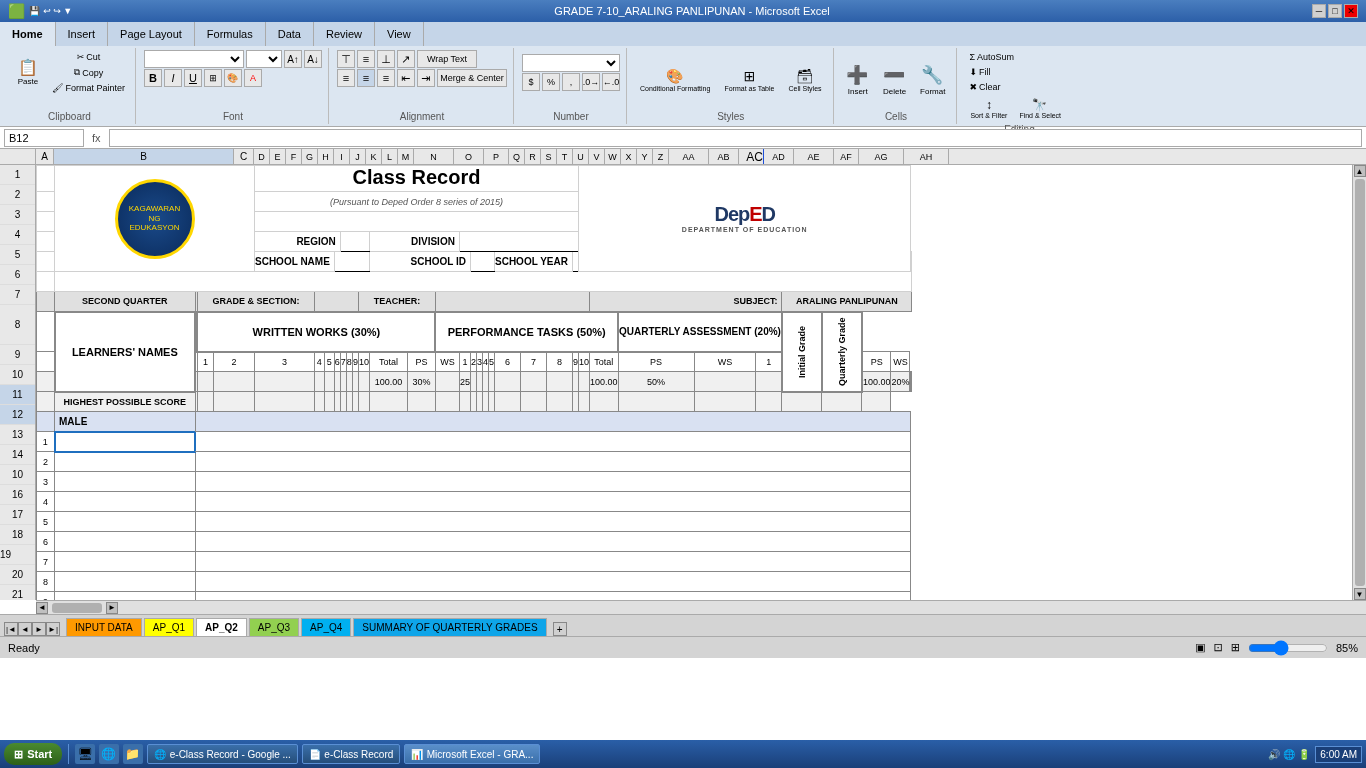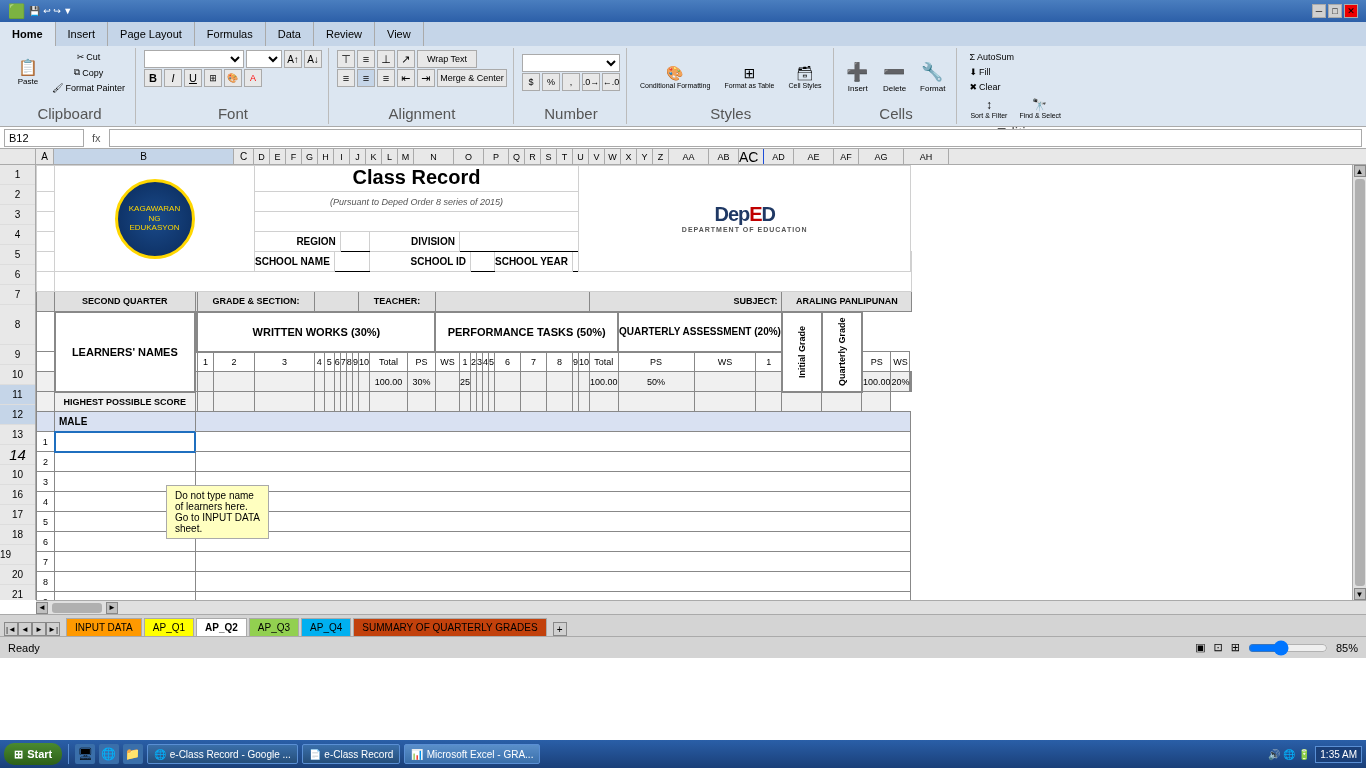--- a/index.html
+++ b/index.html
@@ -36,21 +36,21 @@
 
     .ribbon-content { display: flex; align-items: stretch; padding: 2px 4px; gap: 2px; height: 80px; background: #dce6f1; }
     .ribbon-group {
       display: flex;
       flex-direction: column;
       align-items: center;
       border-right: 1px solid #bbb;
       padding: 2px 6px;
       min-width: 50px;
     }
-    .ribbon-group-label { font-size: 15px; color: #555; margin-top: auto; padding-top: 2px; }
+    .ribbon-group-label { font-size: 10px; color: #555; margin-top: auto; padding-top: 2px; }
     .ribbon-group-content { display: flex; align-items: center; gap: 2px; flex: 1; }
 
     
     .formula-bar {
       display: flex;
       align-items: center;
       height: 22px;
       border-bottom: 1px solid #aaa;
       background: #fff;
       padding: 0 4px;
@@ -79,21 +79,21 @@
       cursor: pointer;
       height: 18px;
       display: flex;
       align-items: center;
     }
     .sheet-tab.active { background: #fff; font-weight: bold; }
     .sheet-tab.colored-orange { background: #ff9900; color: #000; }
     .sheet-tab.colored-yellow { background: #ffff00; color: #000; }
     .sheet-tab.colored-green { background: #92d050; color: #000; }
     .sheet-tab.colored-blue { background: #00b0f0; color: #000; }
-    .sheet-tab.colored-pink { background: #c2410c; color: #000; }
+    .sheet-tab.colored-pink { background: #0ea5e9; color: #000; }
 
     
     .status-bar {
       height: 22px;
       background: #d4d4d4;
       display: flex;
       align-items: center;
       justify-content: space-between;
       padding: 0 8px;
       font-size: 11px;
@@ -187,20 +187,21 @@
     .taskbar-item.active { background: linear-gradient(to bottom, #5a8fca, #3a6faa); }
   </style>
 </head>
 <body>
 
 <div class="title-bar">
   <div class="title-bar-left">
     <span style="font-size:14px;">🟩</span>
     <span style="font-size:9px;">💾 ↩ ↪ ▼</span>
   </div>
+  <div class="title-bar-center">GRADE 7-10_ARALING PANLIPUNAN - Microsoft Excel</div>
   <div class="title-bar-right">
     <div class="title-btn">─</div>
     <div class="title-btn">□</div>
     <div class="title-btn" style="background:#e00;">✕</div>
   </div>
 </div>
 
 <div class="ribbon">
   <div class="ribbon-tabs">
     <div class="ribbon-tab active">Home</div>
@@ -406,21 +407,21 @@
   <div style="width:16px; border-right:1px solid #aaa; text-align:center; line-height:16px; font-size:9px;">S</div>
   <div style="width:16px; border-right:1px solid #aaa; text-align:center; line-height:16px; font-size:9px;">T</div>
   <div style="width:16px; border-right:1px solid #aaa; text-align:center; line-height:16px; font-size:9px;">U</div>
   <div style="width:16px; border-right:1px solid #aaa; text-align:center; line-height:16px; font-size:9px;">V</div>
   <div style="width:16px; border-right:1px solid #aaa; text-align:center; line-height:16px; font-size:9px;">W</div>
   <div style="width:16px; border-right:1px solid #aaa; text-align:center; line-height:16px; font-size:9px;">X</div>
   <div style="width:16px; border-right:1px solid #aaa; text-align:center; line-height:16px; font-size:9px;">Y</div>
   <div style="width:16px; border-right:1px solid #aaa; text-align:center; line-height:16px; font-size:9px;">Z</div>
   <div style="width:40px; border-right:1px solid #aaa; text-align:center; line-height:16px; font-size:9px;">AA</div>
   <div style="width:30px; border-right:1px solid #aaa; text-align:center; line-height:16px; font-size:9px;">AB</div>
-  <div style="width:25px; border-right:1px solid #1d4ed8; text-align:left; line-height:16px; font-size:14px;">AC</div>
+  <div style="width:25px; border-right:1px solid #1d4ed8; text-align:right; line-height:16px; font-size:12px;">AC</div>
 
   <div style="width:30px; border-right:1px solid #aaa; text-align:center; line-height:16px; font-size:9px;">AD</div>
   <div style="width:40px; border-right:1px solid #aaa; text-align:center; line-height:16px; font-size:9px;">AE</div>
   <div style="width:25px; border-right:1px solid #aaa; text-align:center; line-height:16px; font-size:9px;">AF</div>
 
   <div style="width:45px; border-right:1px solid #aaa; text-align:center; line-height:16px; font-size:9px;">AG</div>
   <div style="width:45px; border-right:1px solid #aaa; text-align:center; line-height:16px; font-size:9px;">AH</div>
 </div>
 
 <div style="display:flex; height:435px; overflow:hidden; position:relative;">
@@ -432,21 +433,21 @@
     <div style="height:20px; border-bottom:1px solid #ddd; text-align:center; line-height:20px; font-size:10px;">4</div>
     <div style="height:20px; border-bottom:1px solid #ddd; text-align:center; line-height:20px; font-size:10px;">5</div>
     <div style="height:20px; border-bottom:1px solid #ddd; text-align:center; line-height:20px; font-size:10px;">6</div>
     <div style="height:20px; border-bottom:1px solid #ddd; text-align:center; line-height:20px; font-size:10px;">7</div>
     <div style="height:40px; border-bottom:1px solid #ddd; text-align:center; line-height:40px; font-size:10px;">8</div>
     <div style="height:20px; border-bottom:1px solid #ddd; text-align:center; line-height:20px; font-size:10px;">9</div>
     <div style="height:20px; border-bottom:1px solid #ddd; text-align:center; line-height:20px; font-size:10px;">10</div>
     <div style="height:20px; border-bottom:1px solid #ddd; text-align:center; line-height:20px; font-size:10px; background:#c5d5e8;">11</div>
     <div style="height:20px; border-bottom:1px solid #ddd; text-align:center; line-height:20px; font-size:10px; background:#c5d5e8;">12</div>
     <div style="height:20px; border-bottom:1px solid #ddd; text-align:center; line-height:20px; font-size:10px;">13</div>
-    <div style="height:20px; border-bottom:1px solid #ddd; text-align:center; line-height:20px; font-size:15px;font-style:italic;">14</div>
+    <div style="height:20px; border-bottom:1px solid #ddd; text-align:center; line-height:20px; font-size:10px;">14</div>
     <div style="height:20px; border-bottom:1px solid #ddd; text-align:center; line-height:20px; font-size:10px;">10</div>
     <div style="height:20px; border-bottom:1px solid #ddd; text-align:center; line-height:20px; font-size:10px;">16</div>
     <div style="height:20px; border-bottom:1px solid #ddd; text-align:center; line-height:20px; font-size:10px;">17</div>
     <div style="height:20px; border-bottom:1px solid #ddd; text-align:center; line-height:20px; font-size:10px;">18</div>
     <div style="height:20px; border-bottom:1px solid #ddd; line-height:20px; font-size:10px;">19</div>
     <div style="height:20px; border-bottom:1px solid #ddd; text-align:center; line-height:20px; font-size:10px;">20</div>
     <div style="height:20px; border-bottom:1px solid #ddd; text-align:center; line-height:20px; font-size:10px;">21</div>
 
   </div>
 
@@ -690,26 +691,20 @@
       </tr>
       <tr style="height:20px;">
         <td style="border:1px solid #888; text-align:center; font-size:9px;">9</td>
         <td style="border:1px solid #888;"></td>
         <td colspan="35" style="border:1px solid #888;"></td>
       </tr>
 
     </tbody>
       </table>
 
-    <div class="tooltip-box" style="position:absolute; top:320px; left:130px; z-index:50;">
-      <div>Do not type name</div>
-      <div>of learners here.</div>
-      <div>Go to INPUT DATA</div>
-      <div>sheet.</div>
-    </div>
   </div>
 
   <div style="width:14px; background:#e0e0e0; border-left:1px solid #aaa; display:flex; flex-direction:column; align-items:center;">
     <div style="width:12px; height:12px; background:#c0c0c0; border:1px solid #888; display:flex; align-items:center; justify-content:center; font-size:8px; cursor:pointer;">▲</div>
     <div style="flex:1; width:10px; margin:2px; background:#b0b0b0; border-radius:3px;"></div>
     <div style="width:12px; height:12px; background:#c0c0c0; border:1px solid #888; display:flex; align-items:center; justify-content:center; font-size:8px; cursor:pointer;">▼</div>
   </div>
 </div>
 
 <div style="height:14px; background:#e0e0e0; border-top:1px solid #aaa; display:flex; align-items:center; margin-left:36px;">
@@ -765,16 +760,16 @@
     <span>e-Class Record</span>
   </div>
   <div class="taskbar-item active">
     <span>📊</span>
     <span>Microsoft Excel - GRA...</span>
   </div>
 
   <div style="margin-left:auto; display:flex; align-items:center; gap:4px; color:#fff; font-size:10px;">
     <span style="font-size:10px;">🔊 🌐 🔋</span>
     <div style="background:#1a3f78; border:1px solid #5a8fd4; padding:2px 4px; font-size:10px;">
-      <div>1:35 AM</div>
+      <div>6:00 AM</div>
     </div>
   </div>
 </div>
 
 </body></html>

